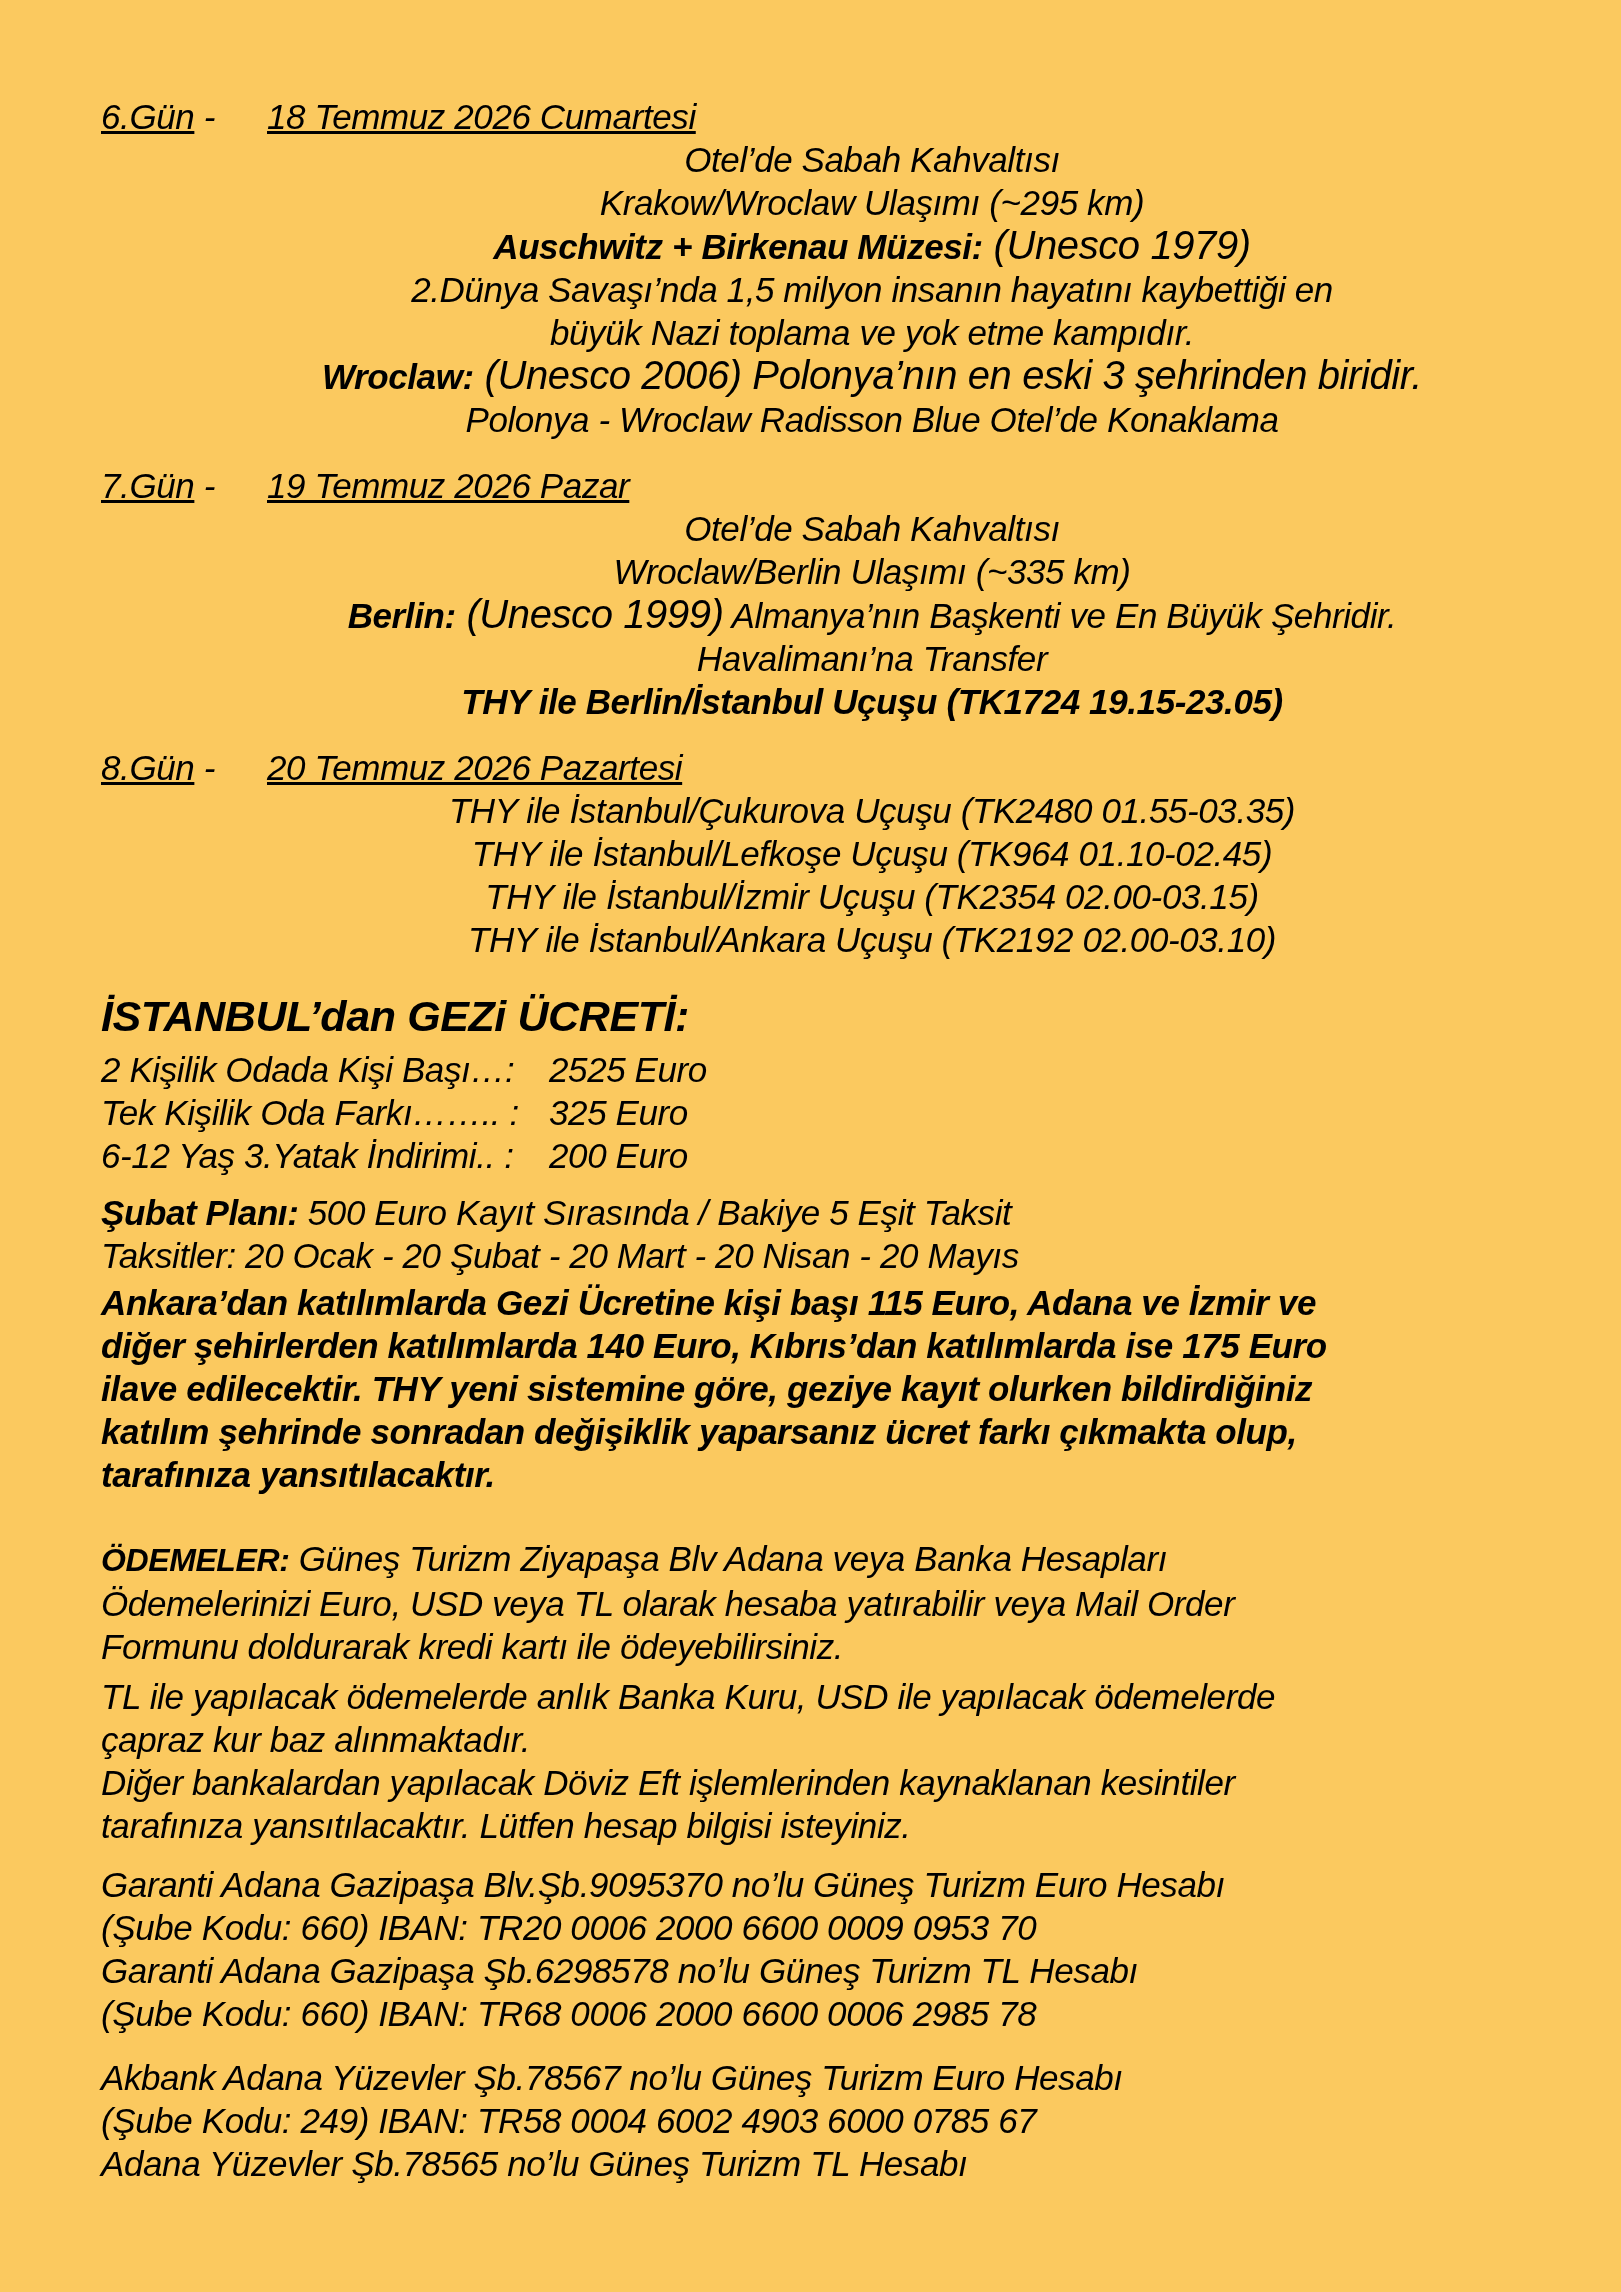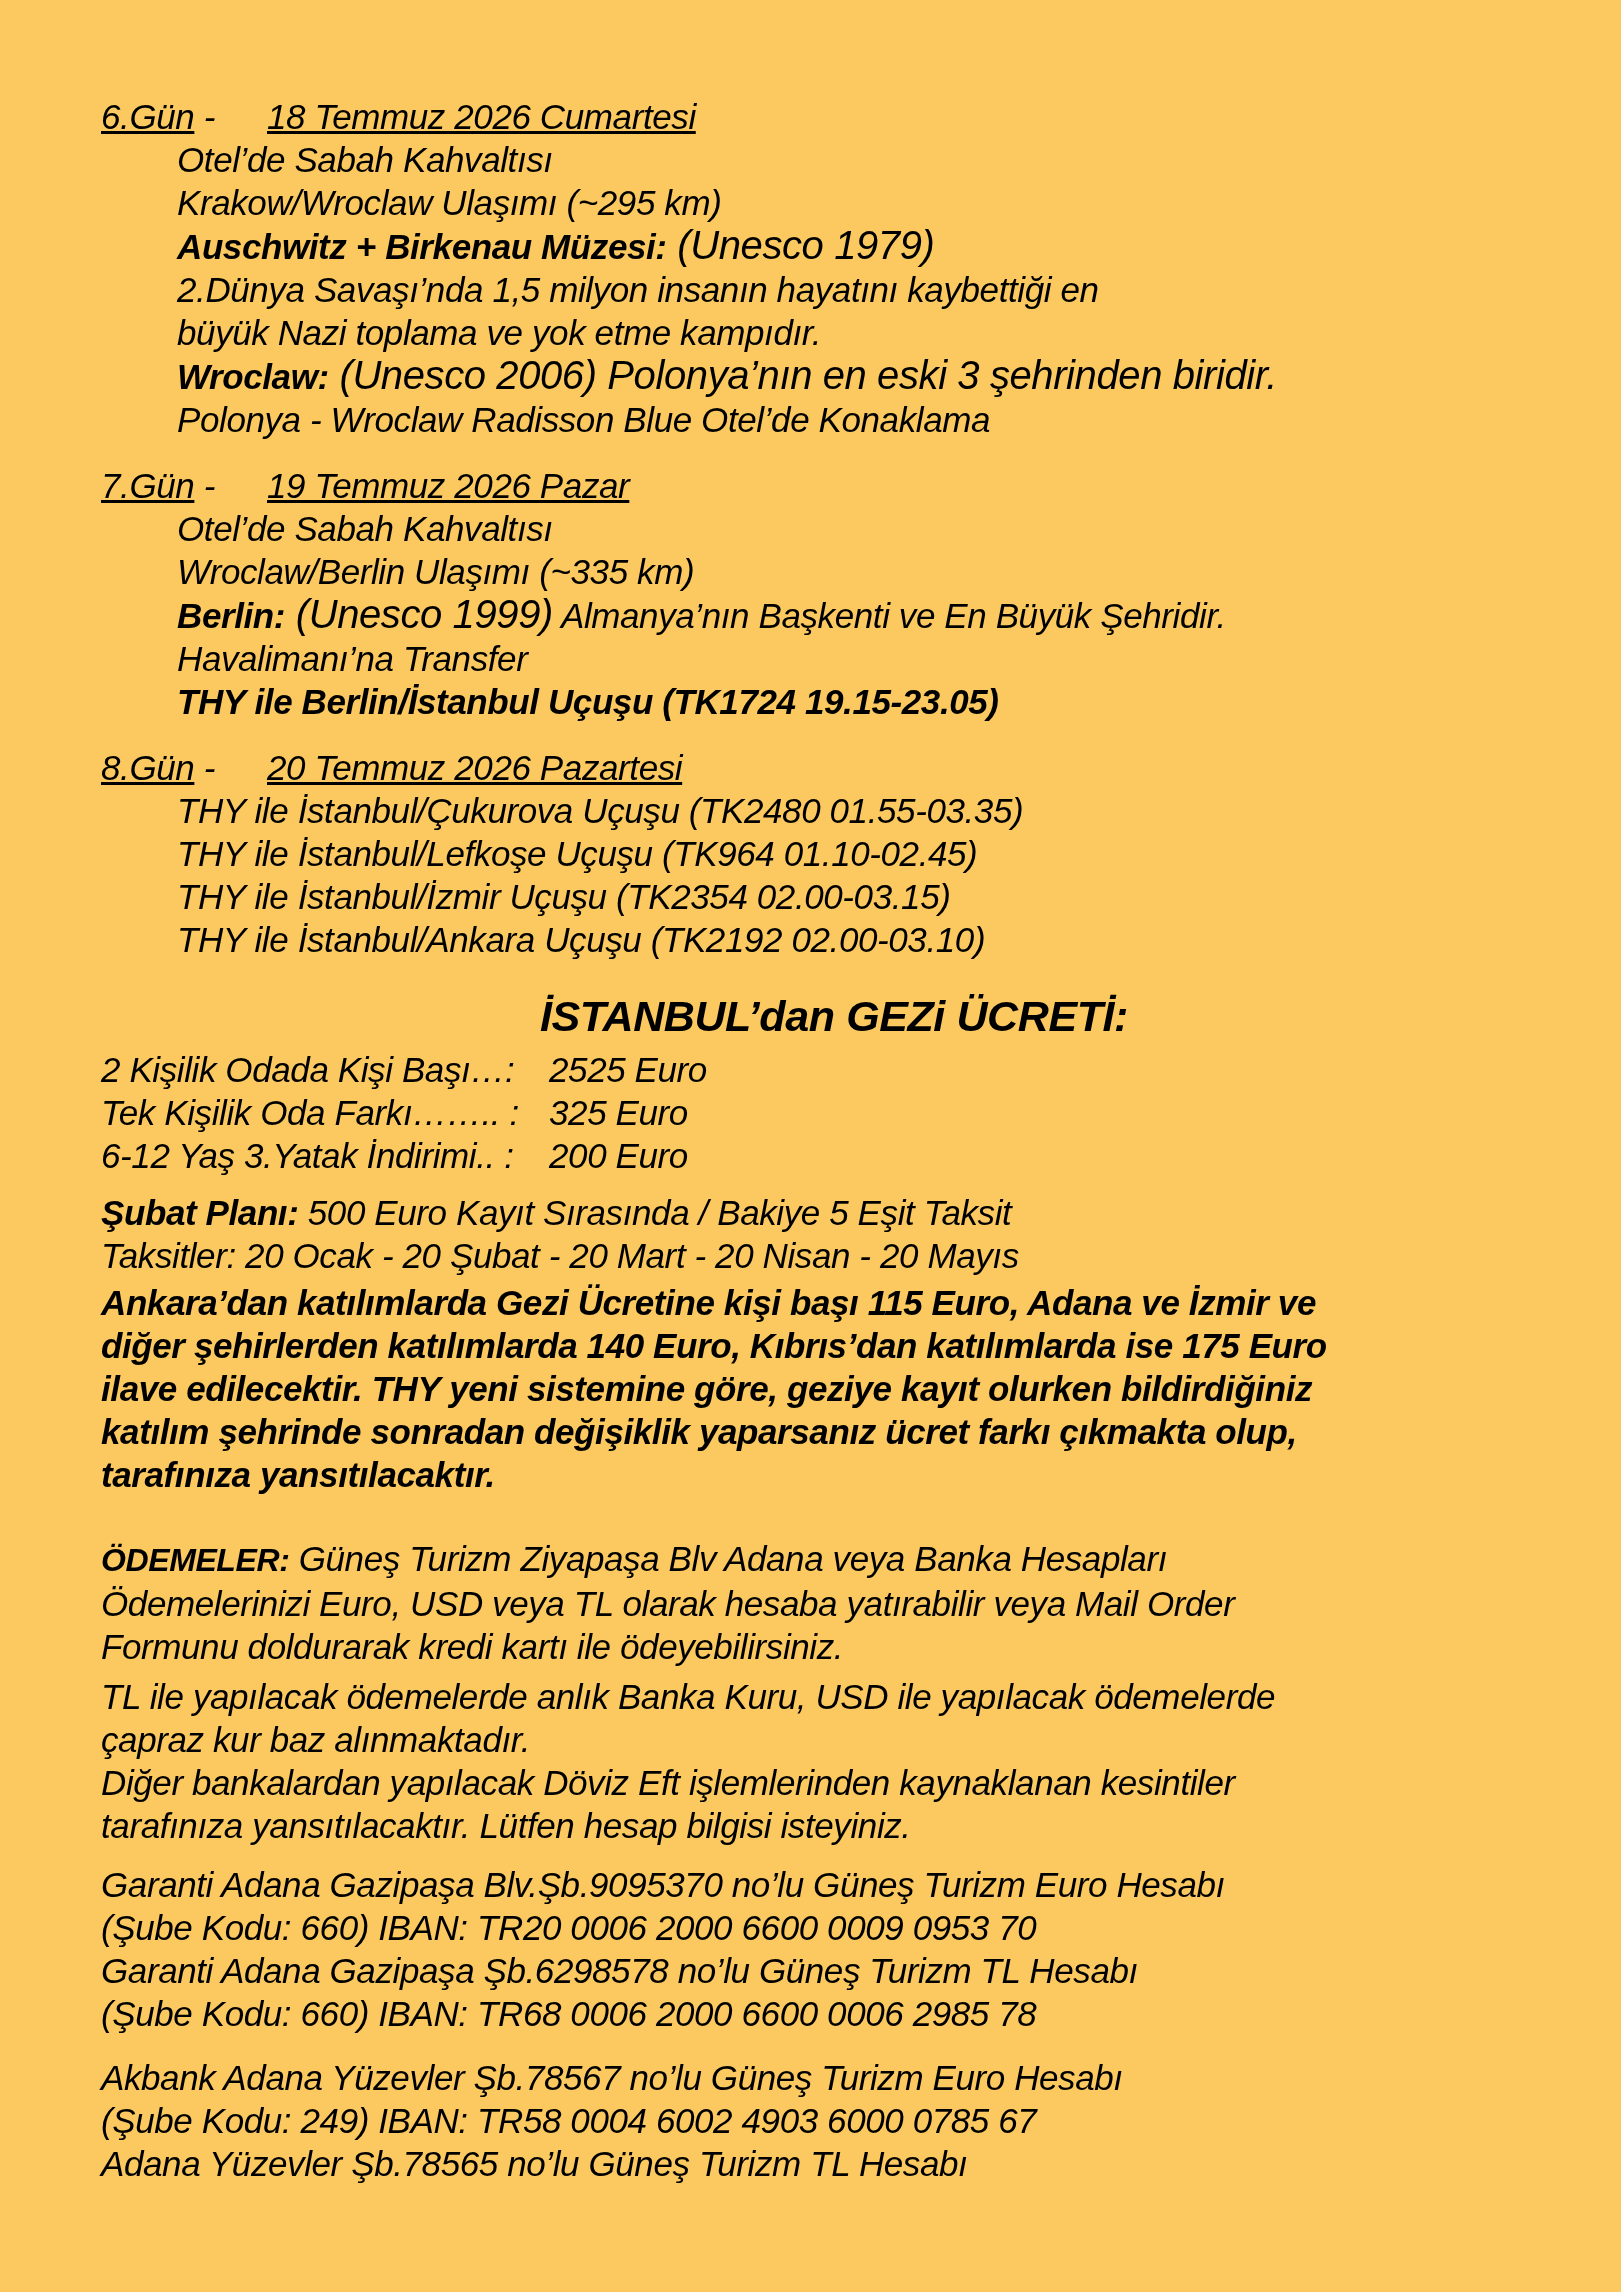--- a/index.html
+++ b/index.html
@@ -18,27 +18,26 @@
     font-size:35px;
     line-height:43px;
     letter-spacing:-0.4px;
   }
   .b{font-weight:bold;}
   .u{text-decoration:underline;}
   .small{font-size:40px;}
   .day{margin-bottom:23px;}
   .day-head{display:flex;}
   .day-labelbox{width:166px;flex:0 0 166px;}
-  .day-lines{margin-left:76px;}
+  .day-lines{margin-left:76px;text-align:center;}
   .price-title{
     font-weight:bold;
     font-size:43px;
     line-height:56px;
     margin-top:27px;
-    text-align:center;
   }
   .price-rows{margin-top:3.6px;}
   .price-row{display:flex;width:627px;}
   .price-label{flex:1;}
   .price-value{flex:0 0 179px;}
   .pay-plan{margin-top:14.3px;}
   .surcharge{margin-top:4px;font-weight:bold;}
   .odemeler{margin-top:41px;}
   .odemeler-lead{font-weight:bold;font-size:32px;}
   .exchange{margin-top:7px;}

